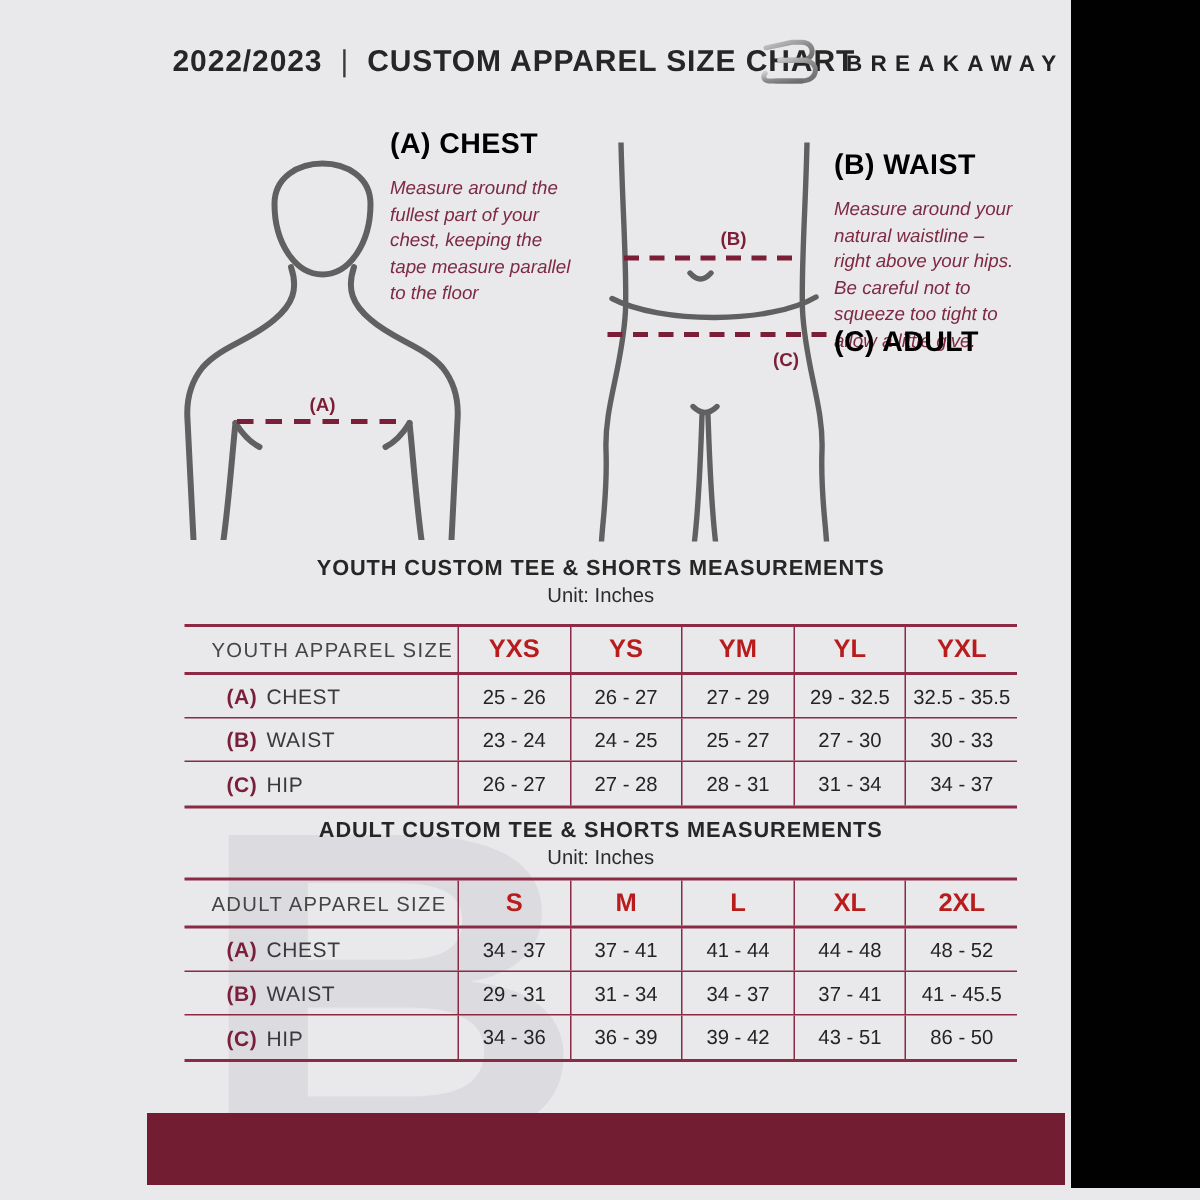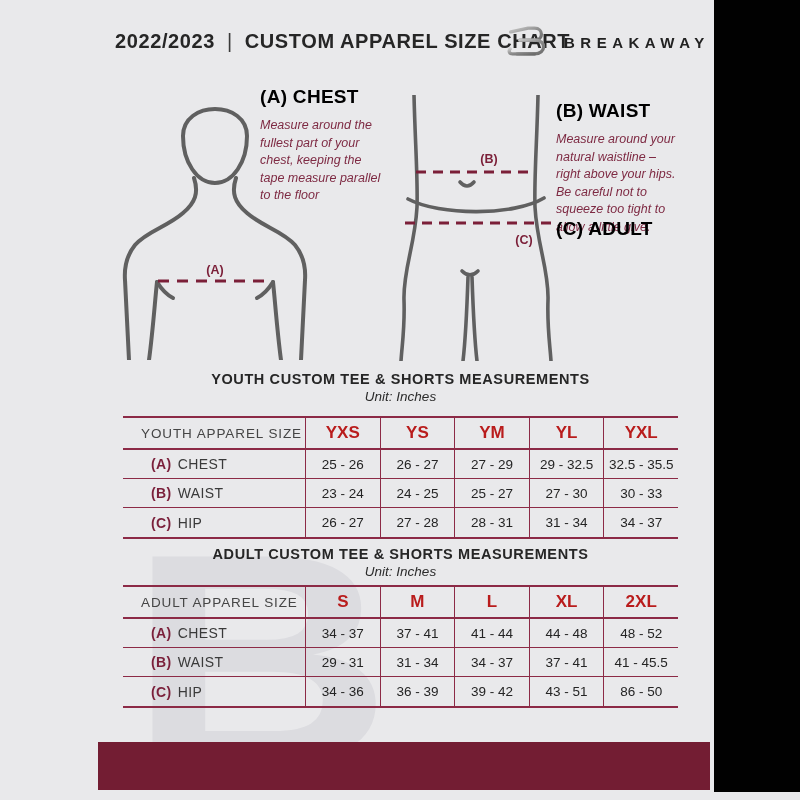--- a/index.html
+++ b/index.html
@@ -29,21 +29,21 @@
 
   .fig { position:absolute; z-index:1; }
   .fig-left  { left:120px; top:84px; }
   .fig-right { left:392px; top:95px; }
   .fig text { font-family:"Liberation Sans", sans-serif; font-size:12.5px; font-weight:700; fill:#7b1f38; }
 
   
   .section-title { position:absolute; left:123px; width:555px; text-align:center; z-index:2;
                    font-size:14.5px; font-weight:700; letter-spacing:0.6px; color:#262626; }
   .section-unit  { position:absolute; left:123px; width:555px; text-align:center; z-index:2;
-                   font-size:13.5px; font-style:italic; color:#2b2b2b; }
+                   font-size:13.5px; color:#2b2b2b; }
   .yt-title { top:371px; } .yt-unit { top:389px; }
   .at-title { top:546px; } .at-unit { top:564px; }
 
   
   .size-table { position:absolute; left:123px; width:555px; z-index:2;
                 border-top:2px solid #8c2a46; border-bottom:2px solid #8c2a46; }
   .yt-table { top:416px; } .at-table { top:585px; }
   .t-row { display:grid; grid-template-columns:182px repeat(5,1fr); height:29px; }
   .t-row.t-head { height:32px; border-bottom:2px solid #8c2a46; }
   .t-row.t-data { border-bottom:1.5px solid #8c2a46; }

